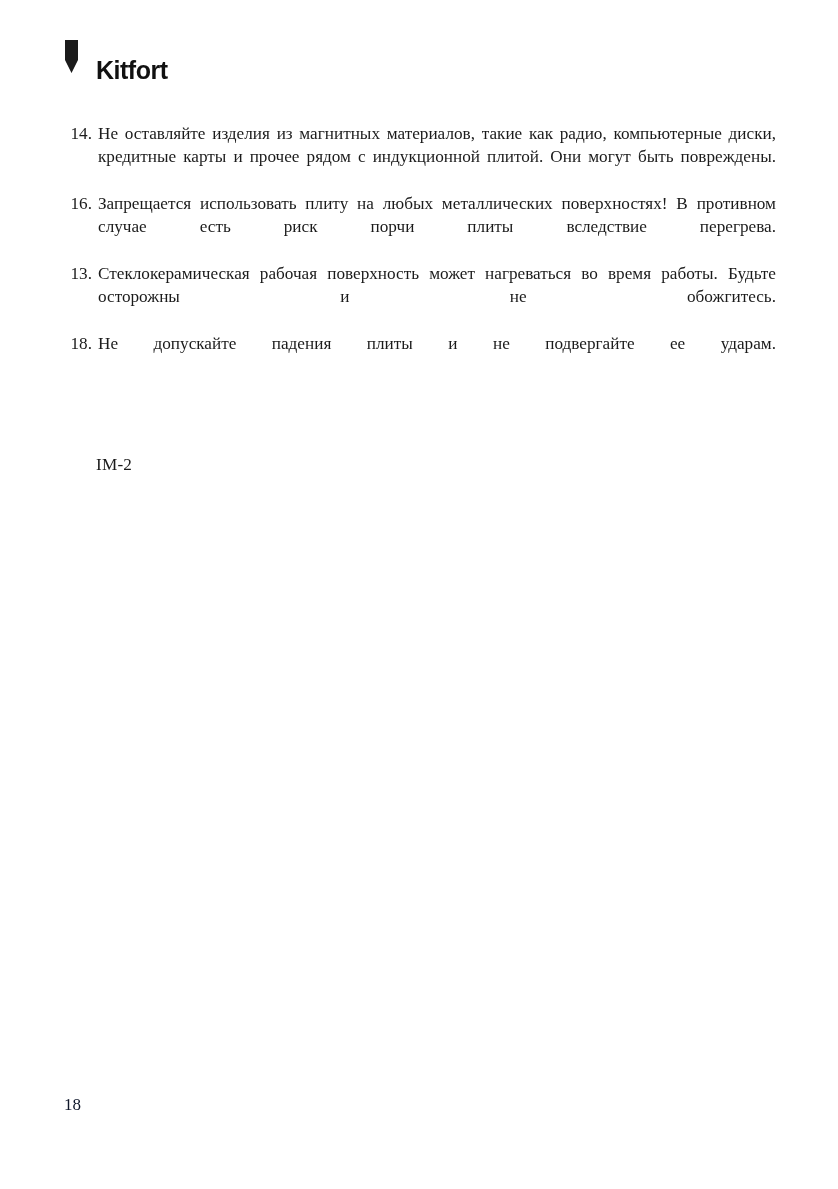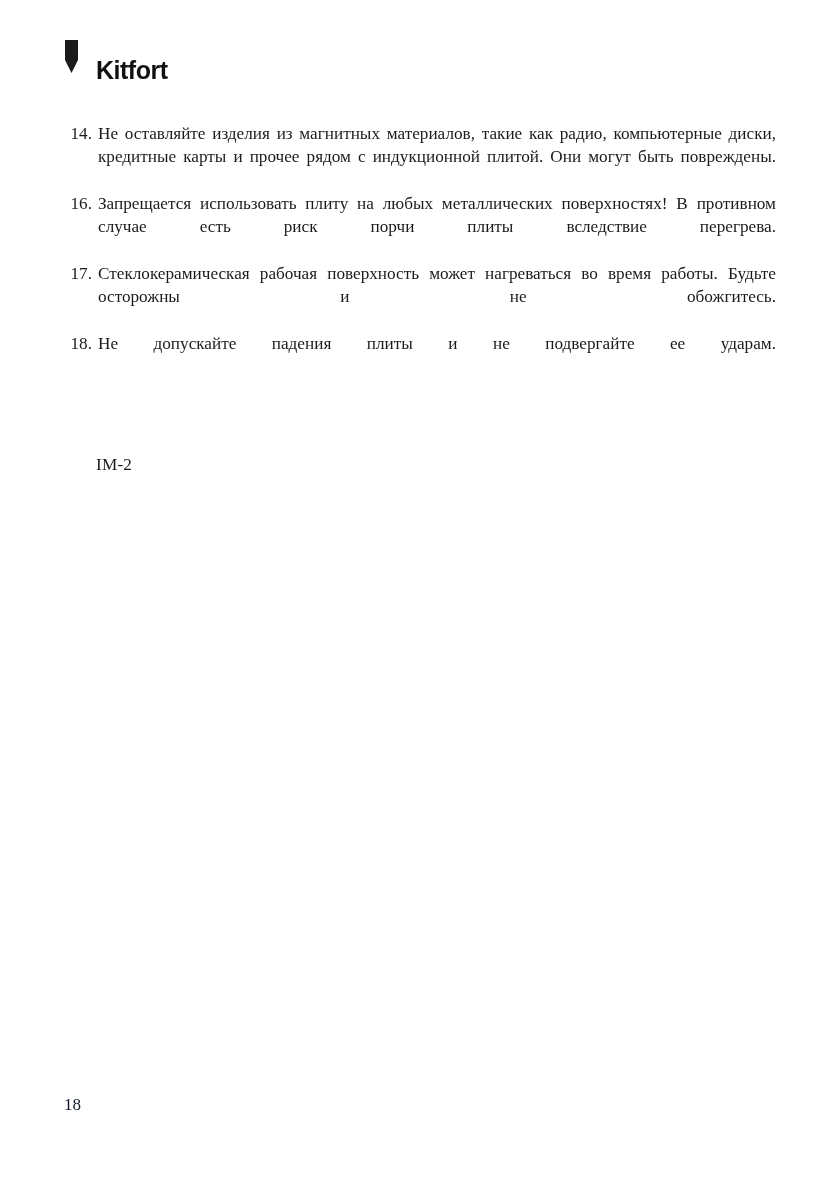--- a/index.html
+++ b/index.html
@@ -124,21 +124,21 @@
     <ol class="numlist">
       <li>
         <span class="num">14.</span>
         <span class="txt">Не оставляйте изделия из магнитных материалов, такие как радио, компьютерные диски, кредитные карты и прочее рядом с индукционной плитой. Они могут быть повреждены.</span>
       </li>
       <li>
         <span class="num">16.</span>
         <span class="txt">Запрещается использовать плиту на любых металлических поверхностях! В противном случае есть риск порчи плиты вследствие перегрева.</span>
       </li>
       <li>
-        <span class="num">17.</span>
+        <span class="num">13.</span>
         <span class="txt">Стеклокерамическая рабочая поверхность может нагреваться во время работы. Будьте осторожны и не обожгитесь.</span>
       </li>
       <li>
         <span class="num">18.</span>
         <span class="txt">Не допускайте падения плиты и не подвергайте ее ударам.</span>
       </li>
     </ol>
   </div>
 
   <div class="im-code">IM-2</div>

